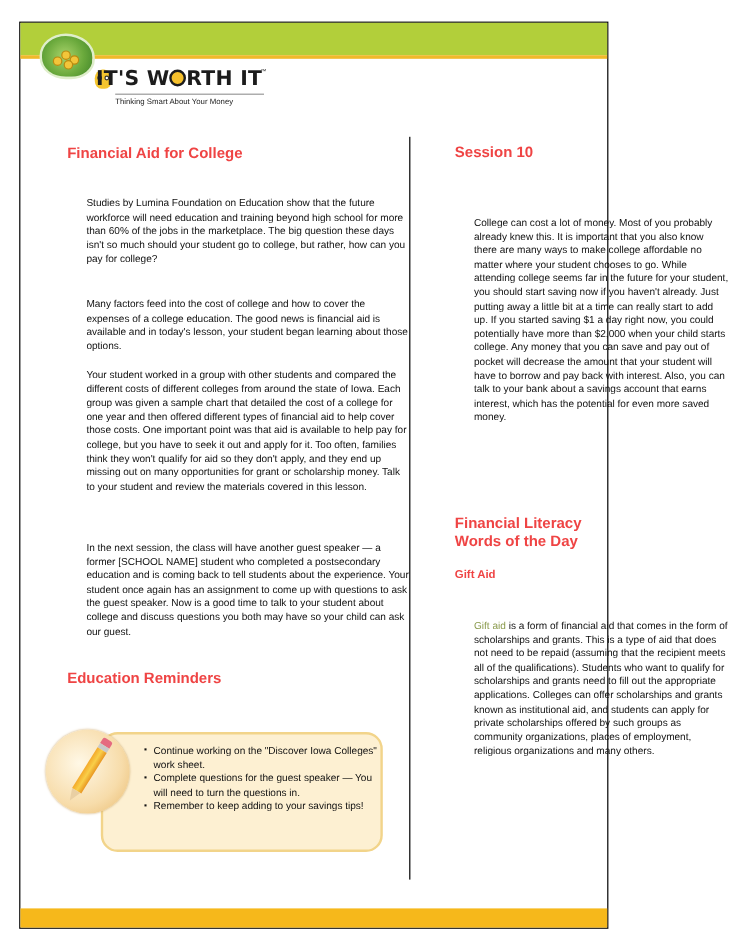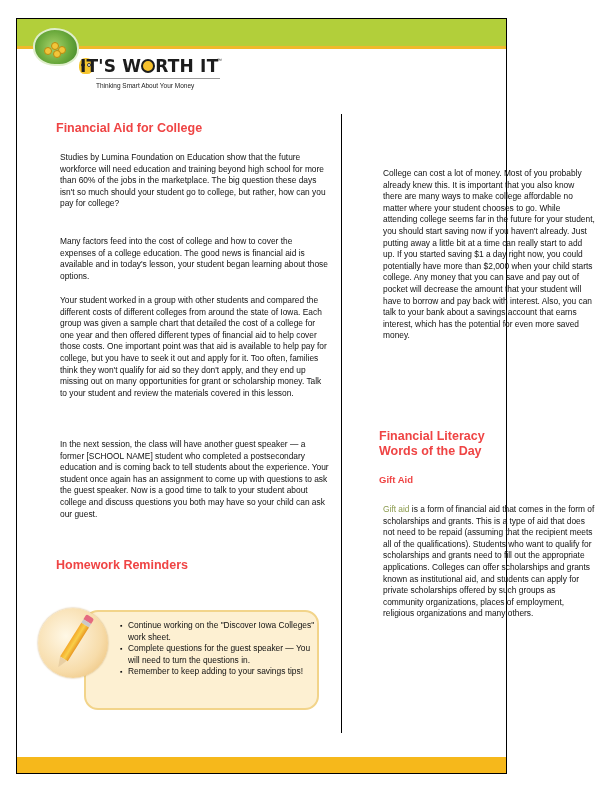--- a/index.html
+++ b/index.html
@@ -27,21 +27,21 @@
     font-weight:bold; font-size:17px; letter-spacing:0.2px; color:#1c1c1c; white-space:nowrap; }
   .logo-title .o { display:inline-block; width:14px; height:14px; border-radius:50%; background:#f6c12d;
     vertical-align:-1px; border:2px solid #1c1c1c; box-sizing:border-box; }
   .logo-tm { position:absolute; left:217px; top:57px; font-size:5px; color:#333; }
   .logo-rule { position:absolute; left:96px; top:78px; width:124px; height:1px; background:#999; }
   .logo-tagline { position:absolute; left:96px; top:82px; font-size:6.5px; color:#222; white-space:nowrap; }
 
   .h-green { color:#ef4444; font-weight:bold; }
   .left-col { position:absolute; left:56px; width:270px; }
   .right-col { position:absolute; left:379px; width:212px; }
-  .body-text { font-size:8.4px; line-height:11.6px; color:#111; margin:4px; }
+  .body-text { font-size:8.4px; line-height:11.6px; color:#111; margin:16px; }
   .h1 { font-size:12.5px; line-height:15px; margin:0; }
 
   .callout { position:absolute; left:84px; top:610px; width:235px; height:100px;
     background:#fdf0d2; border:2px solid #f2d48a; border-radius:14px; box-sizing:border-box; }
   .pencil-circle { position:absolute; left:38px; top:608px; width:70px; height:70px; border-radius:50%;
     background:radial-gradient(circle at 40% 40%, #fff8e6 0%, #f7dcaa 60%, #e8b86a 100%);
     box-shadow:0 0 2px #c9a468; }
   .pencil { position:absolute; left:70px; top:612px; width:9px; height:60px; transform:rotate(32deg);
     transform-origin:center; }
   .pencil .eraser { position:absolute; left:0; top:0; width:9px; height:6px; background:#e56a80; border-radius:2px 2px 0 0; }
@@ -78,39 +78,40 @@
   <div class="logo-rule"></div>
   <div class="logo-tagline">Thinking Smart About Your Money</div>
 </div>
 
 <h2 class="left-col h1 h-green" style="top:121px">Financial Aid for College</h2>
 <p class="left-col body-text" style="top:148px">Studies by Lumina Foundation on Education show that the future workforce will need education and training beyond high school for more than 60% of the jobs in the marketplace. The big question these days isn't so much should your student go to college, but rather, how can you pay for college?</p>
 <p class="left-col body-text" style="top:232px">Many factors feed into the cost of college and how to cover the expenses of a college education. The good news is financial aid is available and in today's lesson, your student began learning about those options.</p>
 <p class="left-col body-text" style="top:291px">Your student worked in a group with other students and compared the different costs of different colleges from around the state of Iowa. Each group was given a sample chart that detailed the cost of a college for one year and then offered different types of financial aid to help cover those costs. One important point was that aid is available to help pay for college, but you have to seek it out and apply for it. Too often, families think they won't qualify for aid so they don't apply, and they end up missing out on many opportunities for grant or scholarship money. Talk to your student and review the materials covered in this lesson.</p>
 <p class="left-col body-text" style="top:435px">In the next session, the class will have another guest speaker — a former [SCHOOL NAME] student who completed a postsecondary education and is coming back to tell students about the experience. Your student once again has an assignment to come up with questions to ask the guest speaker. Now is a good time to talk to your student about college and discuss questions you both may have so your child can ask our guest.</p>
 
-<h2 class="left-col h1 h-green" style="top:558px">Homework Reminders</h2>
+<h2 class="left-col h1 h-green" style="top:558px">Education Reminders</h2>
 
 <div class="callout"></div>
 <div class="pencil-circle"></div>
 <div class="pencil">
   <div class="eraser"></div>
     <div class="band"></div>
     <div class="shaft"></div>
     <div class="tip"></div>
 </div>
 <div class="callout-text">
   <ul>
     <li>Continue working on the "Discover Iowa Colleges" work sheet.</li>
     <li>Complete questions for the guest speaker — You will need to turn the questions in.</li>
     <li>Remember to keep adding to your savings tips!</li>
   </ul>
 </div>
 
 <h2 class="right-col h1 h-green" style="top:120px">
+  <div>Session 10</div>
 </h2>
 <p class="right-col body-text" style="top:164px">College can cost a lot of money. Most of you probably already knew this. It is important that you also know there are many ways to make college affordable no matter where your student chooses to go. While attending college seems far in the future for your student, you should start saving now if you haven't already. Just putting away a little bit at a time can really start to add up. If you started saving $1 a day right now, you could potentially have more than $2,000 when your child starts college. Any money that you can save and pay out of pocket will decrease the amount that your student will have to borrow and pay back with interest. Also, you can talk to your bank about a savings account that earns interest, which has the potential for even more saved money.</p>
 
 <h2 class="right-col h1 h-green" style="top:429px">
   <div>Financial Literacy</div>
   <div>Words of the Day</div>
 </h2>
 <div class="right-col h-green" style="top:474px;font-size:9.5px">Gift Aid</div>
 <p class="right-col body-text" style="top:500px"><span class="term">Gift aid</span><span> is a form of financial aid that comes in the form of scholarships and grants. This is a type of aid that does not need to be repaid (assuming that the recipient meets all of the qualifications). Students who want to qualify for scholarships and grants need to fill out the appropriate applications. Colleges can offer scholarships and grants known as institutional aid, and students can apply for private scholarships offered by such groups as community organizations, places of employment, religious organizations and many others.</span></p>
 

